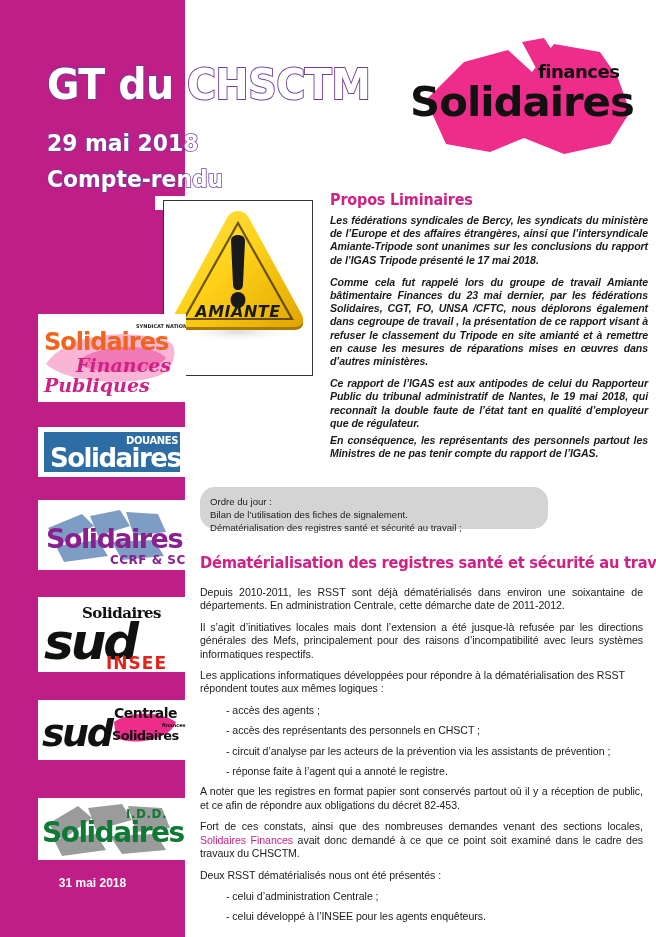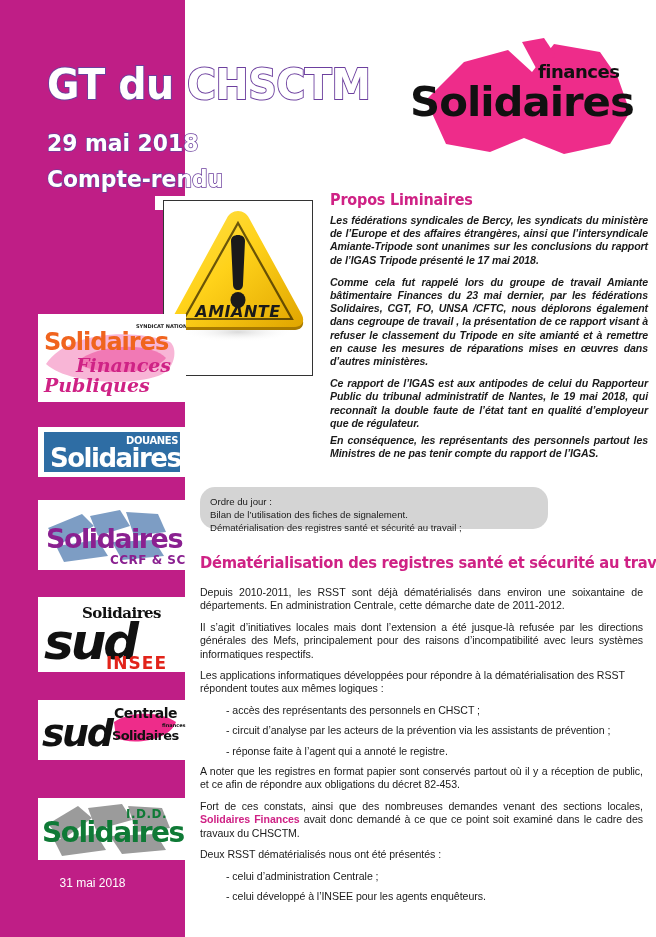--- a/index.html
+++ b/index.html
@@ -112,35 +112,35 @@
   .body-col p{
     margin:0 0 8px 0;
     font-family:"Liberation Sans", sans-serif;
     font-size:10.6px;line-height:13.4px;color:#1a1a1a;
     text-align:justify;letter-spacing:-0.05px;
   }
   .body-col p.nojust{text-align:left;}
   .body-col p.bullet{
     margin:0 0 7px 0;padding-left:26px;text-align:left;
   }
-  .brand{color:#cf2285;font-weight:bold;}
+  .brand{color:#cf2285;font-weight:normal;}
 
   
   .logo-card{
     position:absolute;left:38px;width:148px;
     background:#ffffff;
     box-sizing:border-box;
     overflow:hidden;
   }
   .logo-card svg{display:block;}
   .sb-date{
     position:absolute;left:0;top:876px;width:185px;
     text-align:center;
     font-family:"Liberation Sans", sans-serif;
-    font-weight:normal;font-size:12px;color:#ffffff;
+    font-weight:bold;font-size:12px;color:#ffffff;
   }
 </style>
 </head>
 <body>
 
 <div class="page">
 
   <div class="sidebar"></div>
   <div class="sidebar-white-notch"></div>
 
@@ -198,20 +198,21 @@
     <div>Bilan de l’utilisation des fiches de signalement.</div>
     <div>Dématérialisation des registres santé et sécurité au travail ;</div>
   </div>
 
   <div class="sec-h">Dématérialisation des registres santé et sécurité au travail</div>
 
   <div class="body-col">
     <p>Depuis 2010-2011, les RSST sont déjà dématérialisés dans environ une soixantaine de départements. En administration Centrale, cette démarche date de 2011-2012.</p>
     <p>Il s’agit d’initiatives locales mais dont l’extension a été jusque-là refusée par les directions générales des Mefs, principalement pour des raisons d’incompatibilité avec leurs systèmes informatiques respectifs.</p>
     <p class="nojust">Les applications informatiques développées pour répondre à la dématérialisation des RSST répondent toutes aux mêmes logiques :</p>
+    <p class="bullet">- accès des agents ;</p>
     <p class="bullet">- accès des représentants des personnels en CHSCT ;</p>
     <p class="bullet">- circuit d’analyse par les acteurs de la prévention via les assistants de prévention ;</p>
     <p class="bullet">- réponse faite à l’agent qui a annoté le registre.</p>
     <p>A noter que les registres en format papier sont conservés partout où il y a réception de public, et ce afin de répondre aux obligations du décret 82-453.</p>
     <p><span>Fort de ces constats, ainsi que des nombreuses demandes venant des sections locales,</span> <span class="brand">Solidaires Finances</span> <span>avait donc demandé à ce que ce point soit examiné dans le cadre des travaux du CHSCTM.</span></p>
     <p class="nojust">Deux RSST dématérialisés nous ont été présentés :</p>
     <p class="bullet">- celui d’administration Centrale ;</p>
     <p class="bullet">- celui développé à l’INSEE pour les agents enquêteurs.</p>
   </div>
 

